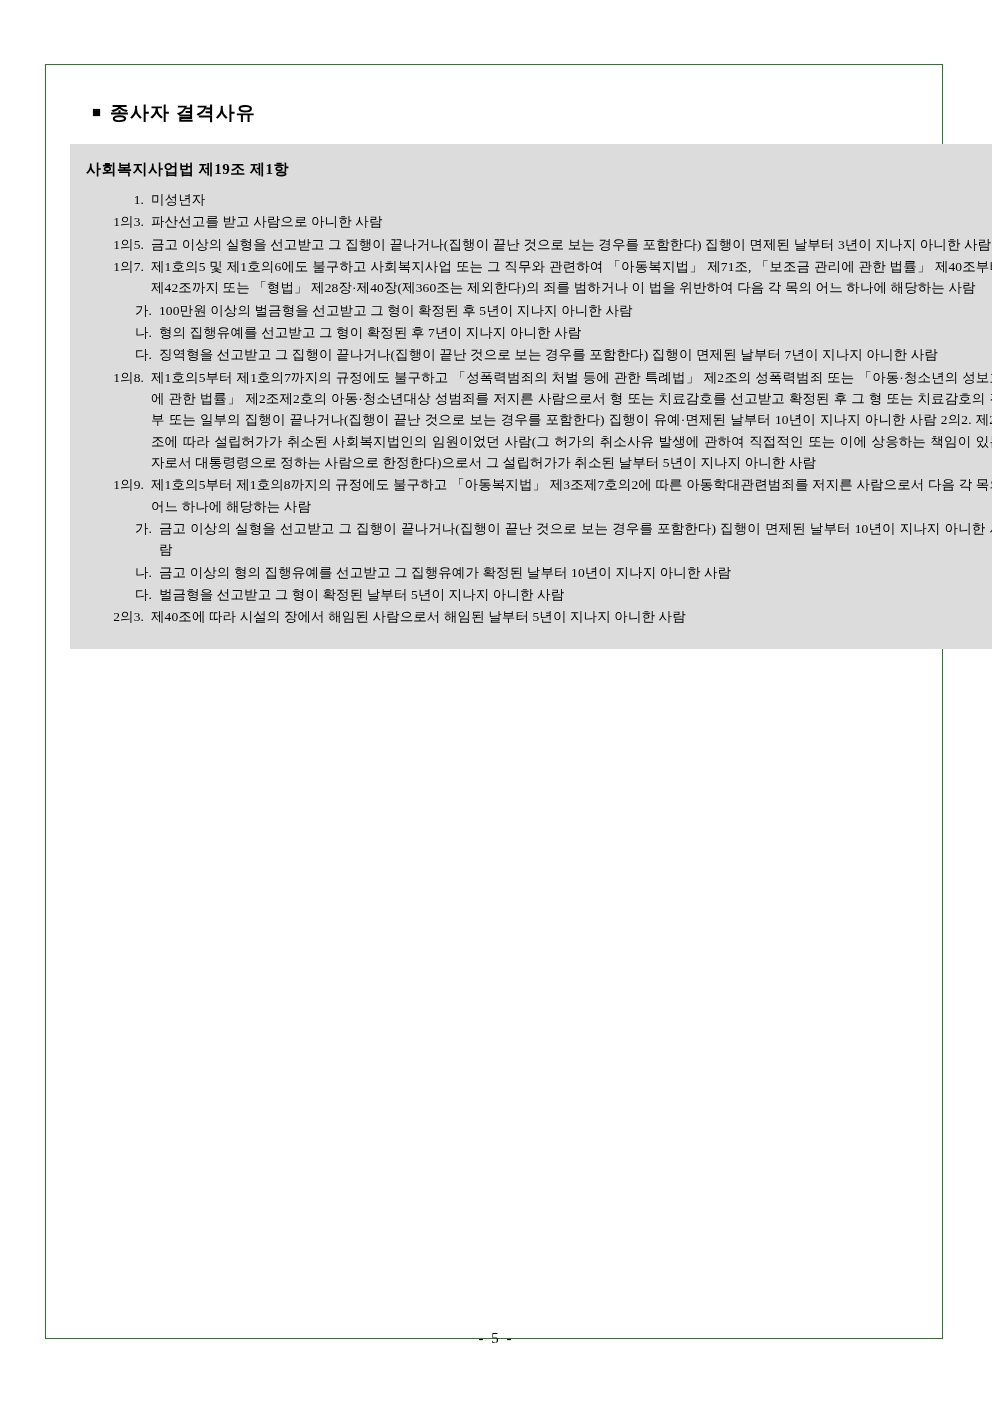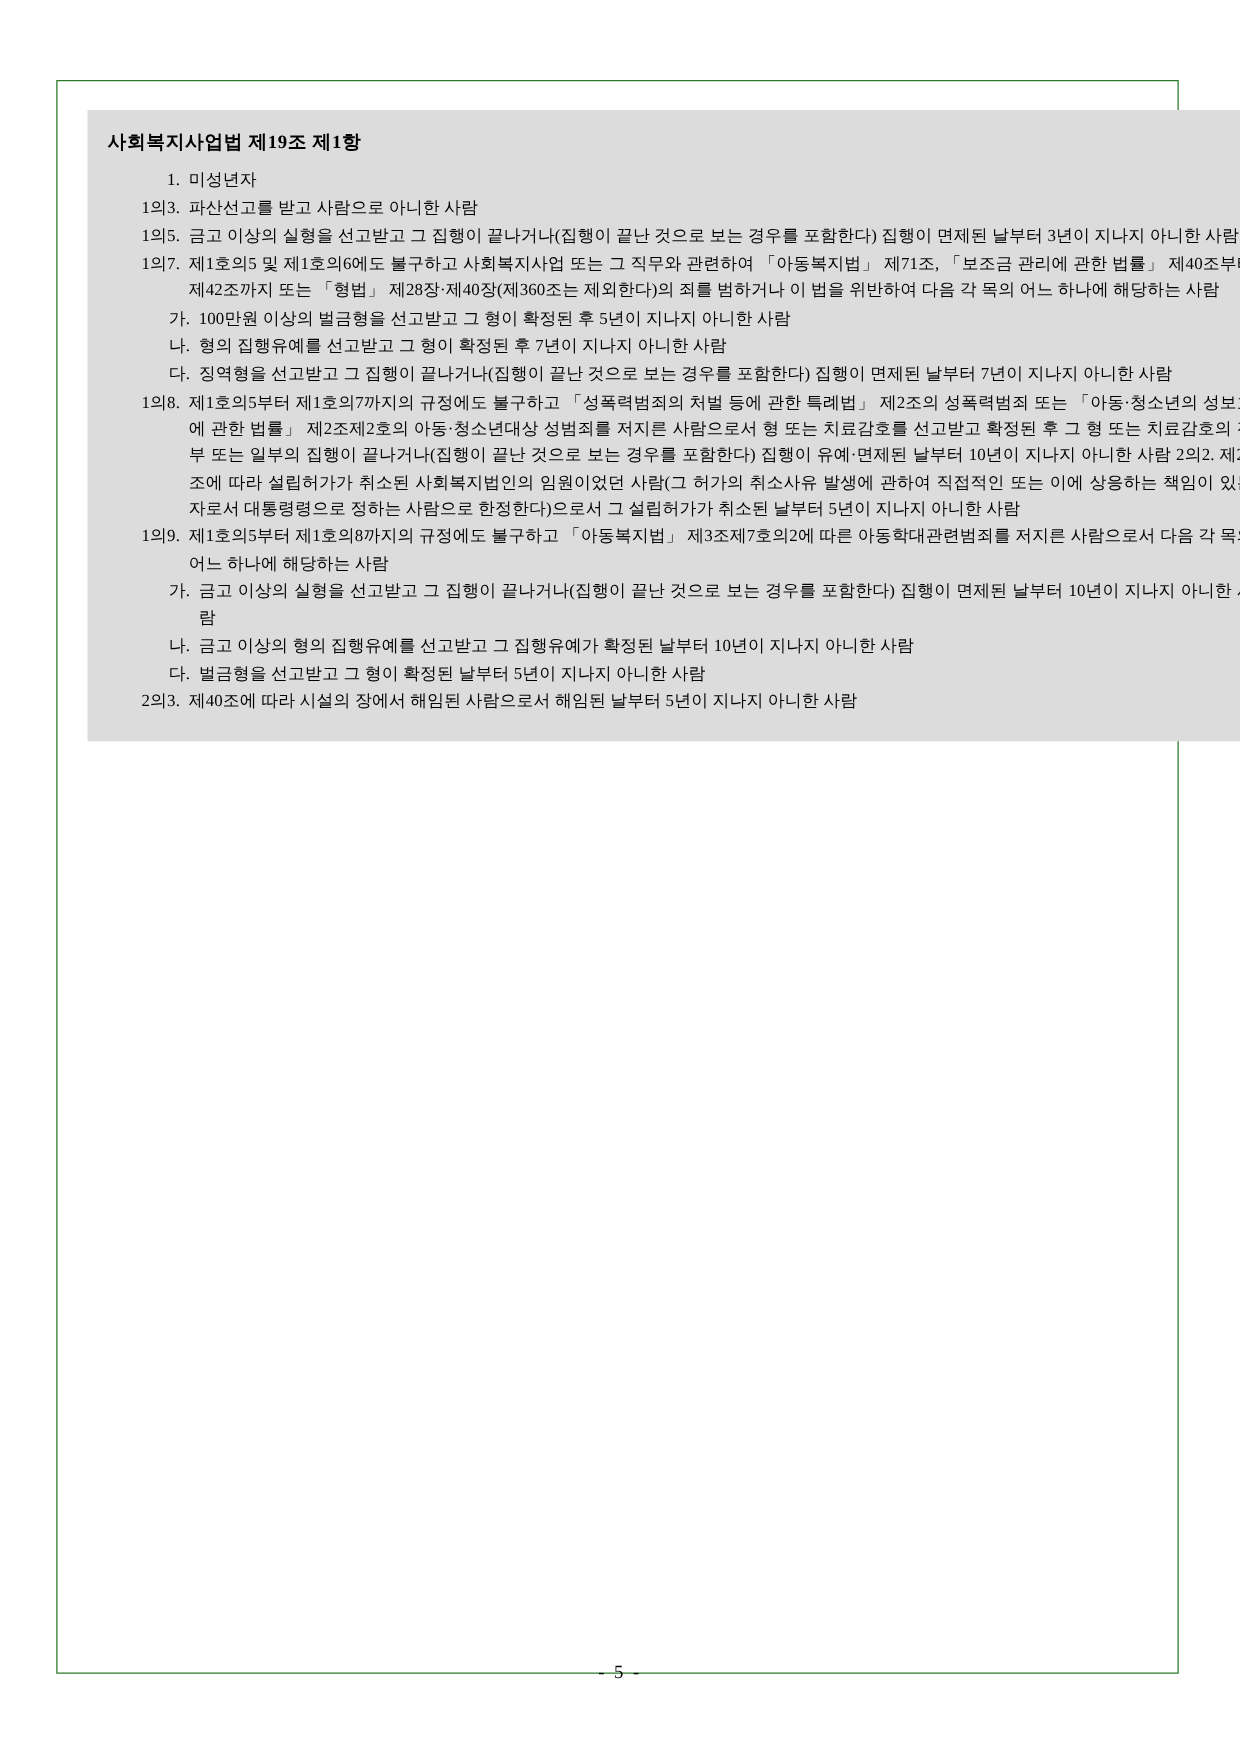--- a/index.html
+++ b/index.html
@@ -87,20 +87,23 @@
     letter-spacing: 2px;
   }
 </style>
 </head>
 <body>
 
 <div class="page-border"></div>
 
 <div class="content">
 
+  <div class="section-heading">
+    <span class="marker">■</span><span>종사자 결격사유</span>
+  </div>
 
   <div class="law-box">
     <div class="law-title">사회복지사업법 제19조 제1항</div>
     <div id="law-items">
         <div class="item lvl-1">
           <span class="num">1.</span>
           <span class="txt">미성년자</span>
         </div>
         <div class="item lvl-1">
           <span class="num">1의3.</span>

